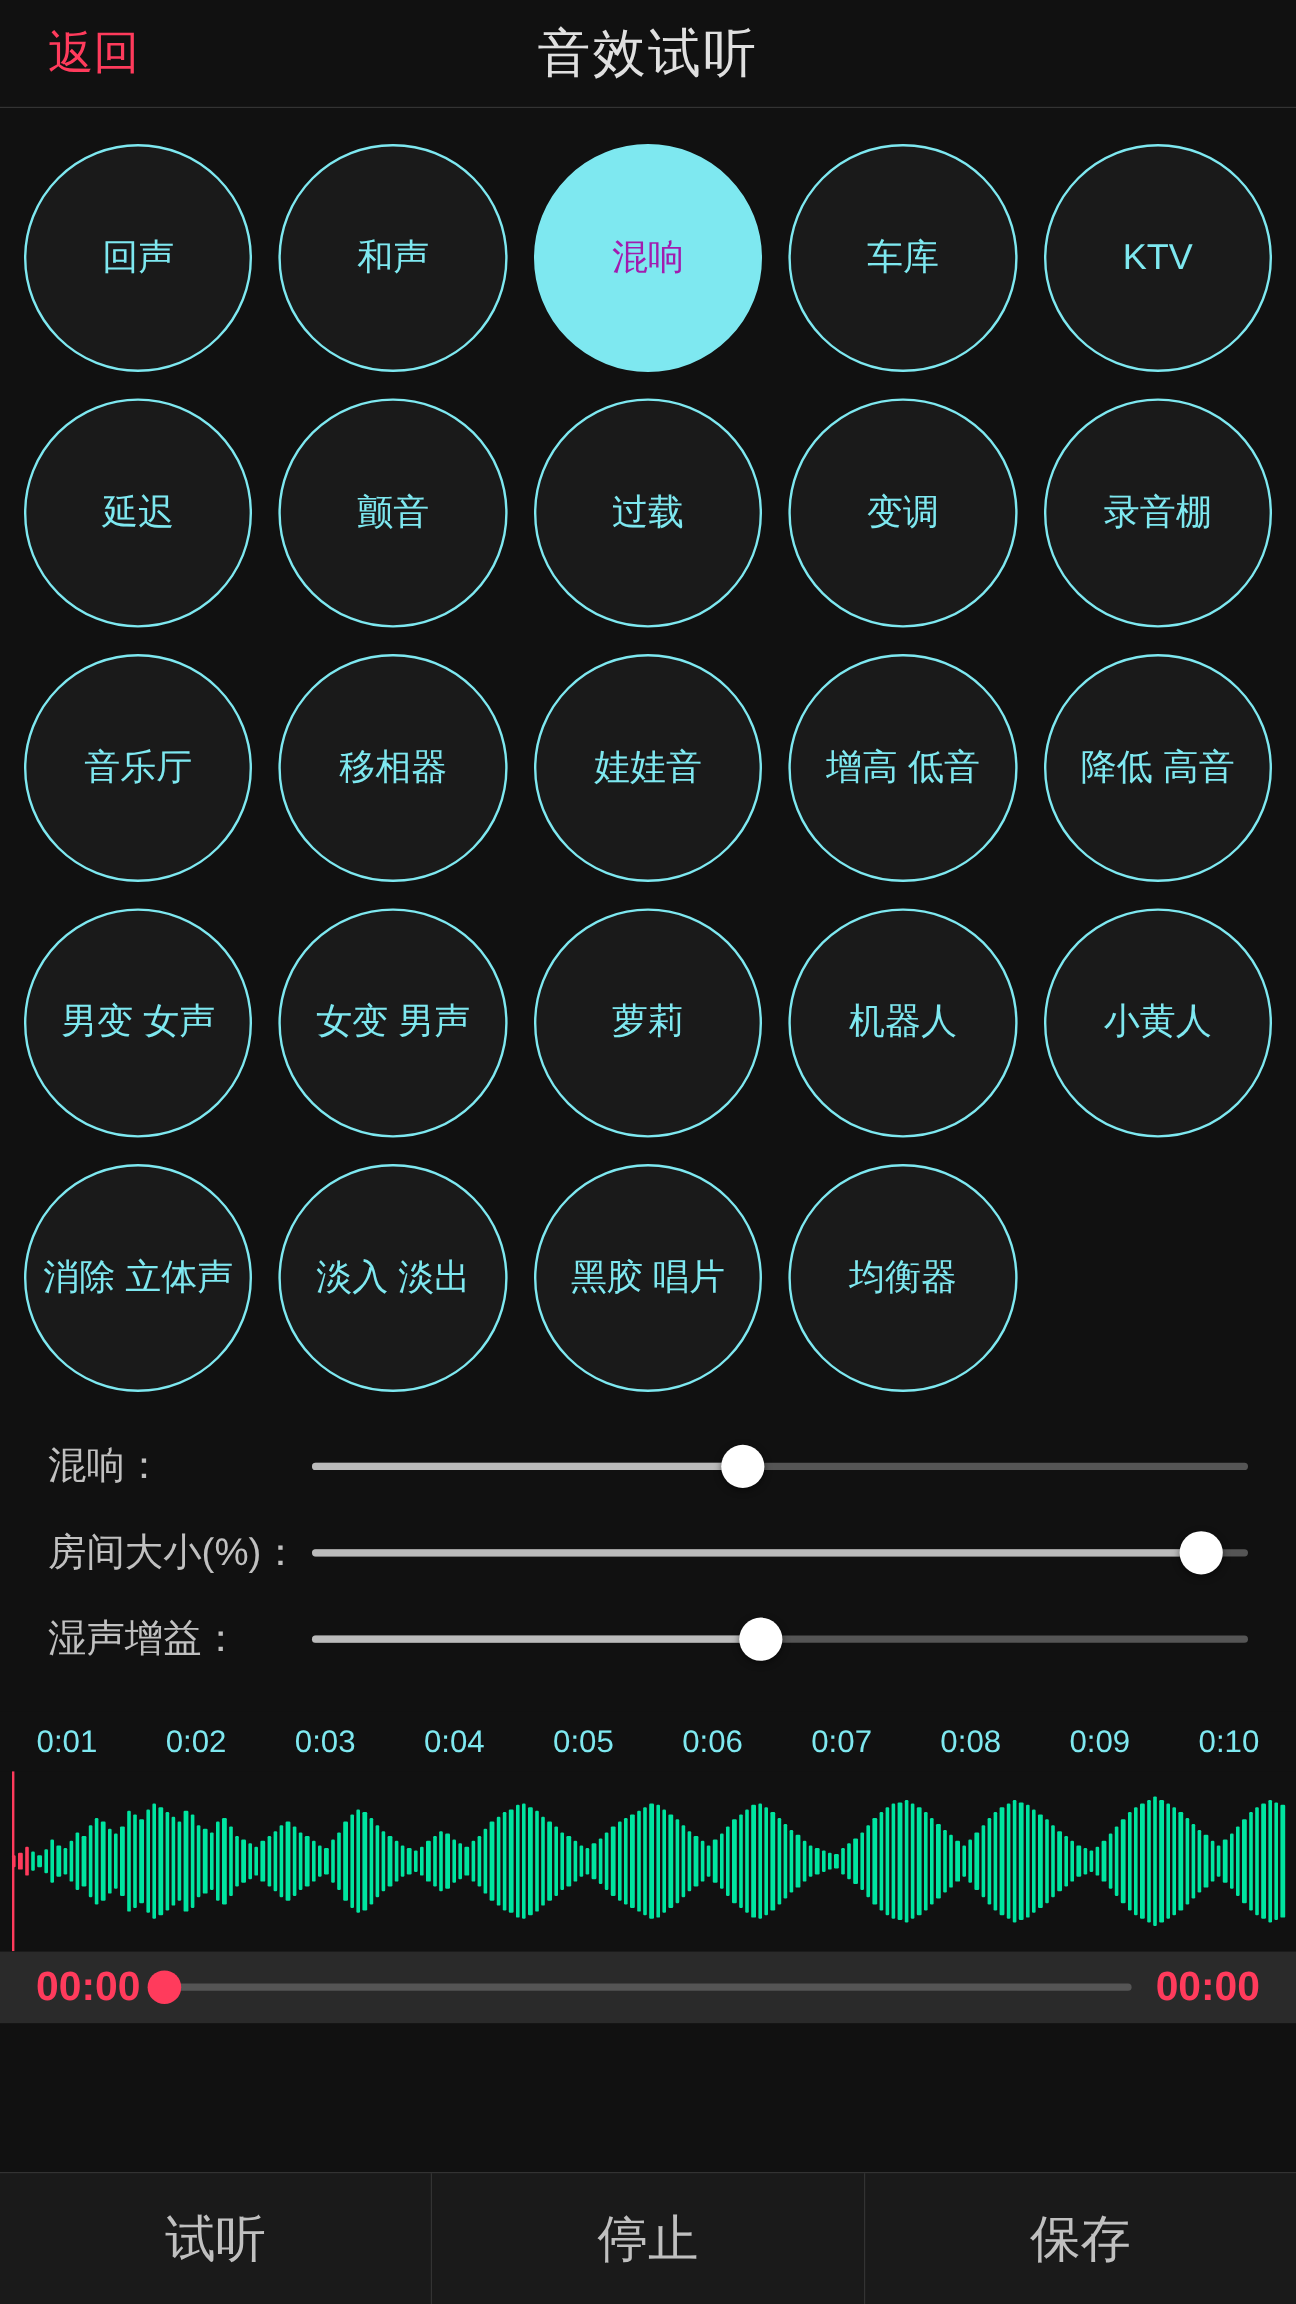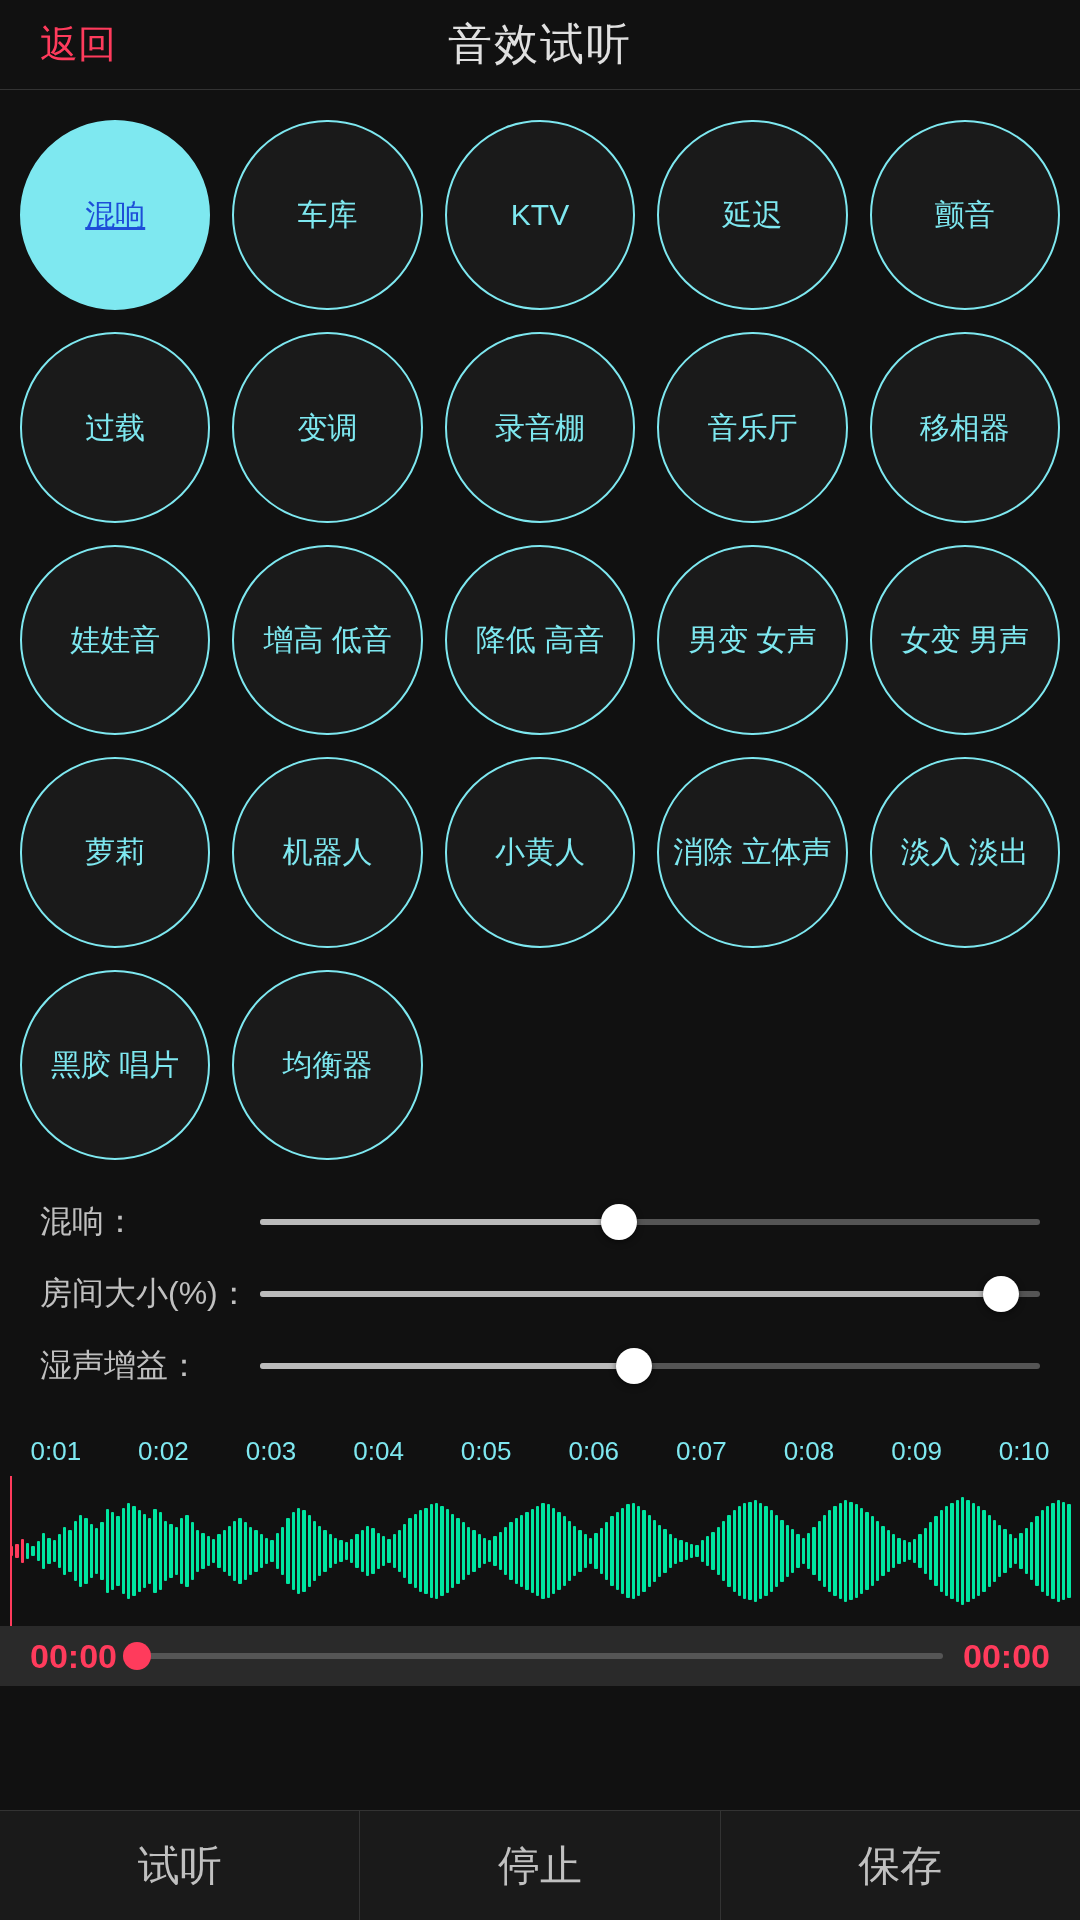--- a/index.html
+++ b/index.html
@@ -54,23 +54,22 @@
       justify-content: center;
       cursor: pointer;
       font-size: 30px;
       color: #7ee8f0;
       text-align: center;
       line-height: 1.2;
       transition: background 0.2s;
     }
     .effect-btn.active {
       background: #7ee8f0;
-      color: #1d4ed8;
+      color: #a21caf;
       border-color: #7ee8f0;
-      text-decoration: underline;
     }
 
     
     #sliders-section {
       padding: 30px 40px 10px 40px;
       background: #111;
     }
     .slider-row {
       display: flex;
       align-items: center;
@@ -221,20 +220,22 @@
   </style>
 </head>
 <body>
 
 <div id="header">
   <span id="back-btn">返回</span>
   <span id="page-title">音效试听</span>
 </div>
 
 <div id="effects-grid">
+    <div class="effect-btn">回声</div>
+    <div class="effect-btn">和声</div>
     <div class="effect-btn active">混响</div>
     <div class="effect-btn">车库</div>
     <div class="effect-btn">KTV</div>
     <div class="effect-btn">延迟</div>
     <div class="effect-btn">颤音</div>
     <div class="effect-btn">过载</div>
     <div class="effect-btn">变调</div>
     <div class="effect-btn">录音棚</div>
     <div class="effect-btn">音乐厅</div>
     <div class="effect-btn">移相器</div>

